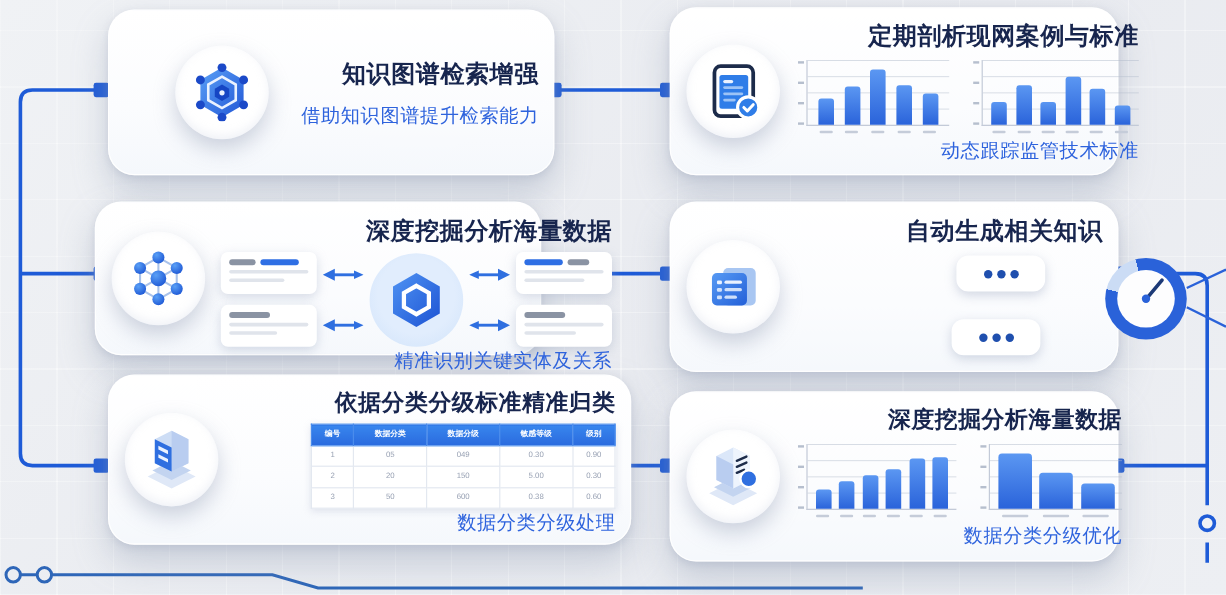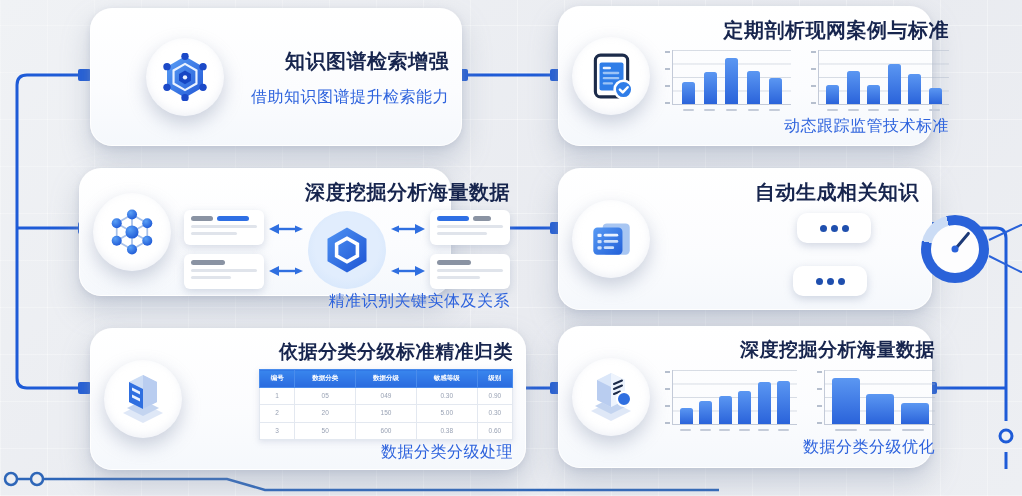--- a/index.html
+++ b/index.html
@@ -18,21 +18,21 @@
   .card{
     position:absolute;display:flex;align-items:center;box-sizing:border-box;
     background:linear-gradient(180deg,#ffffff 0%,#fbfcfe 60%,#f5f8fc 100%);
     border-radius:22px;border:1px solid rgba(255,255,255,.9);
     box-shadow:0 14px 28px rgba(140,152,176,.38), 0 2px 6px rgba(150,160,185,.25);
   }
   .card1{left:90px;top:8px;width:372px;height:138px;padding-left:42px;}
   .card2{left:558px;top:6px;width:374px;height:140px;}
   .card3{left:79px;top:168px;width:372px;height:128px;}
   .card4{left:558px;top:168px;width:374px;height:142px;}
-  .card5{left:90px;top:328px;width:436px;height:142px;}
+  .card5{left:90px;top:312px;width:436px;height:142px;}
   .card6{left:558px;top:326px;width:374px;height:142px;}
 
   .icon-col{flex:0 0 104px;display:flex;justify-content:center;align-items:center;}
   .icon-circle{
     width:78px;height:78px;border-radius:50%;background:#fff;
     box-shadow:0 8px 18px rgba(147,158,182,.45), inset 0 -3px 8px rgba(200,210,228,.28);
     display:flex;justify-content:center;align-items:center;
   }
   .content{flex:1;height:100%;box-sizing:border-box;display:flex;flex-direction:column;padding:10px 12px 9px 0;align-items:flex-end;}
   .content.center{justify-content:center;}

